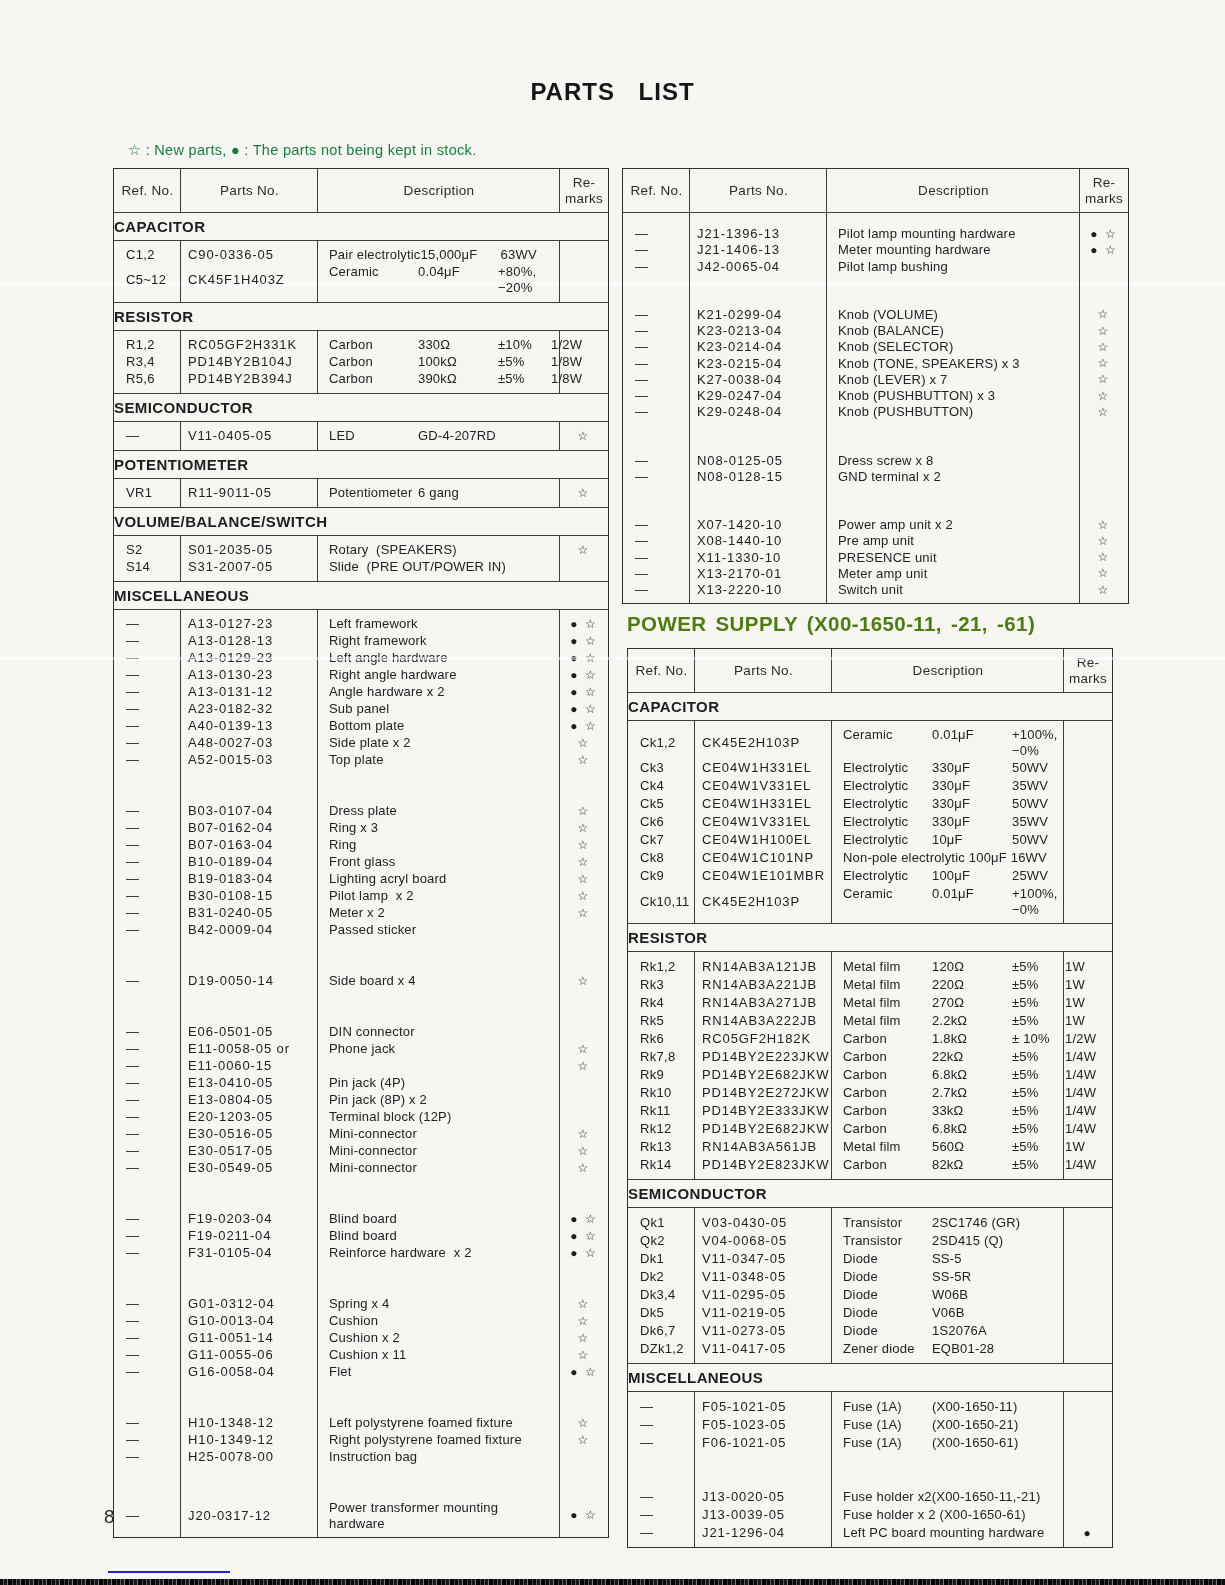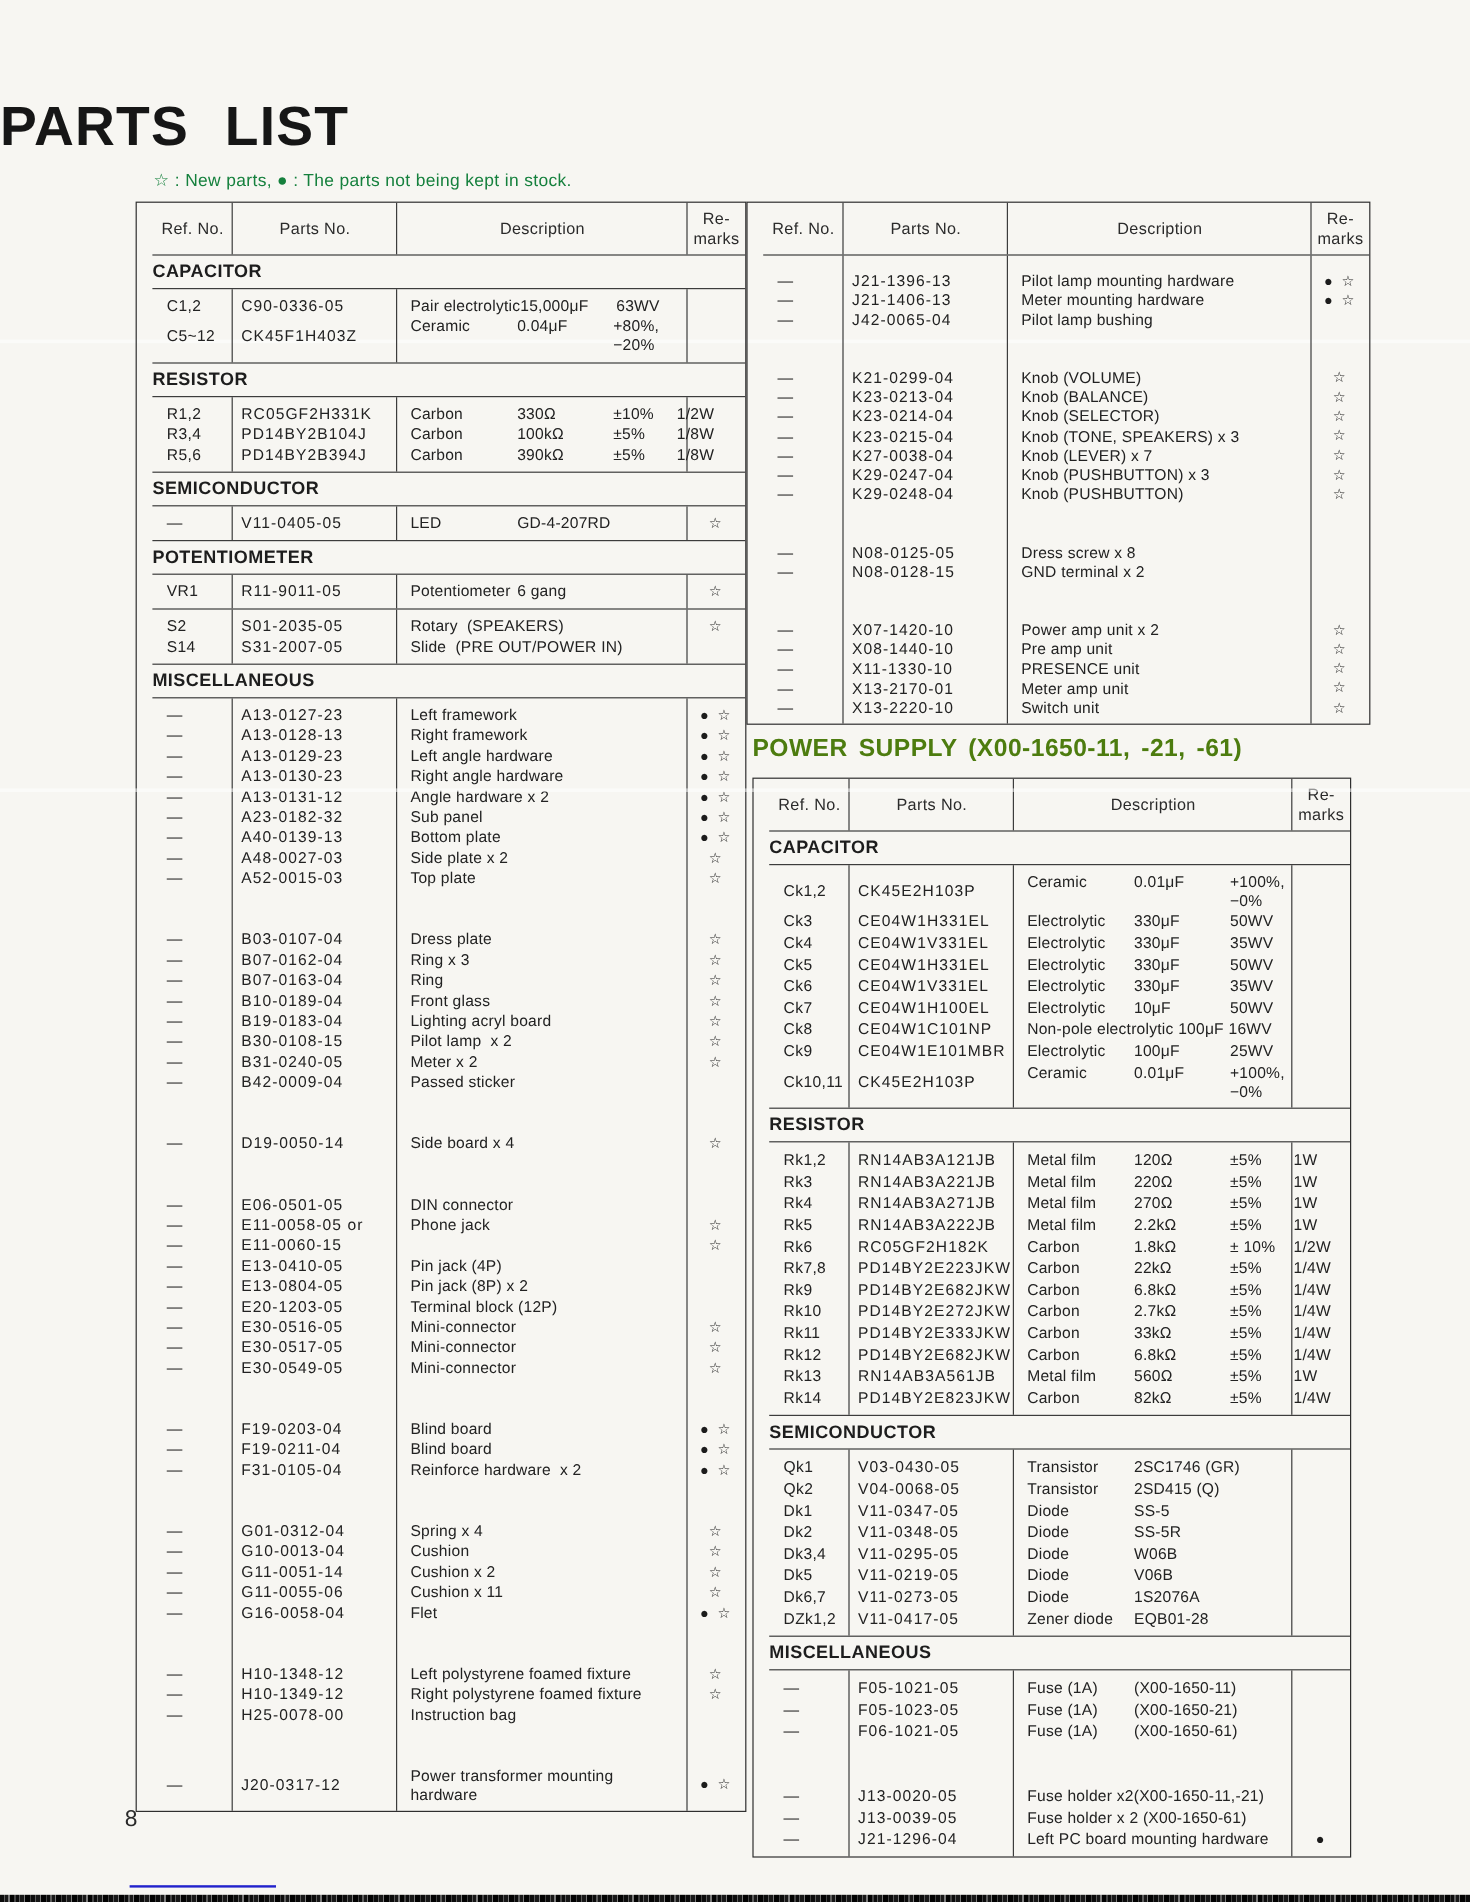--- a/index.html
+++ b/index.html
@@ -2,25 +2,25 @@
 <html><head>
 <meta charset="utf-8">
 <style>
   html,body{margin:0;padding:0;background:#e9e8e4;}
   .page{position:relative;width:1225px;height:1585px;background:#f7f6f2;overflow:hidden;
         font-family:"Liberation Sans",sans-serif;color:#222;}
   
   .page::before{content:"";position:absolute;left:0;right:0;top:283px;height:3px;background:rgba(255,255,255,.55);}
   .page::after{content:"";position:absolute;left:0;right:0;top:657px;height:3px;background:rgba(255,255,255,.5);}
 
-  .title{position:absolute;left:0;right:0;top:78px;text-align:left;
-         font-size:46px;font-weight:bold;color:#161616;letter-spacing:1px;word-spacing:16px;}
+  .title{position:absolute;left:0;right:0;top:78px;text-align:center;
+         font-size:24px;font-weight:bold;color:#161616;letter-spacing:1px;word-spacing:16px;}
   .legend{position:absolute;left:128px;top:142px;font-size:14.5px;color:#15803d;letter-spacing:.3px;}
 
-  .ptable{position:absolute;border:1.8px solid #2f2f2f;background:transparent;--rh:17px;font-size:13px;padding-left:13px;}
+  .ptable{position:absolute;border:1.8px solid #2f2f2f;background:transparent;--rh:17px;font-size:13px;}
   .t-left{left:113px;top:168px;width:494px;}
   .t-right{left:622px;top:168px;width:505px;--rh:16px;}
   .t-power{left:627px;top:648px;width:484px;--rh:18px;}
 
   .vlines{background-image:linear-gradient(#3c3c3c,#3c3c3c),linear-gradient(#3c3c3c,#3c3c3c),linear-gradient(#3c3c3c,#3c3c3c);
           background-size:1.4px 100%;background-repeat:no-repeat;
           background-position:66px 0,203px 0,calc(100% - 48px) 0;}
 
   .t-head{display:grid;grid-template-columns:67px 137px 1fr 48px;height:43px;border-bottom:1.4px solid #3c3c3c;}
   .t-head .hc{display:flex;align-items:center;justify-content:center;text-align:center;
@@ -151,20 +151,23 @@
         <div class="t-row">
           <div class="c ref">VR1</div>
           <div class="c parts">R11-9011-05</div>
           <div class="c desc">
             <span class="seg">Potentiometer</span>
             <span class="seg">6 gang</span>
           </div>
           <div class="c marks">☆</div>
         </div>
       </div>
+      <div class="t-sec">
+        <span>VOLUME/BALANCE/SWITCH</span>
+      </div>
       <div class="t-rows vlines">
         <div class="t-row">
           <div class="c ref">S2</div>
           <div class="c parts">S01-2035-05</div>
           <div class="c desc">
             <span class="seg">Rotary  (SPEAKERS)</span>
           </div>
           <div class="c marks">☆</div>
         </div>
         <div class="t-row">

